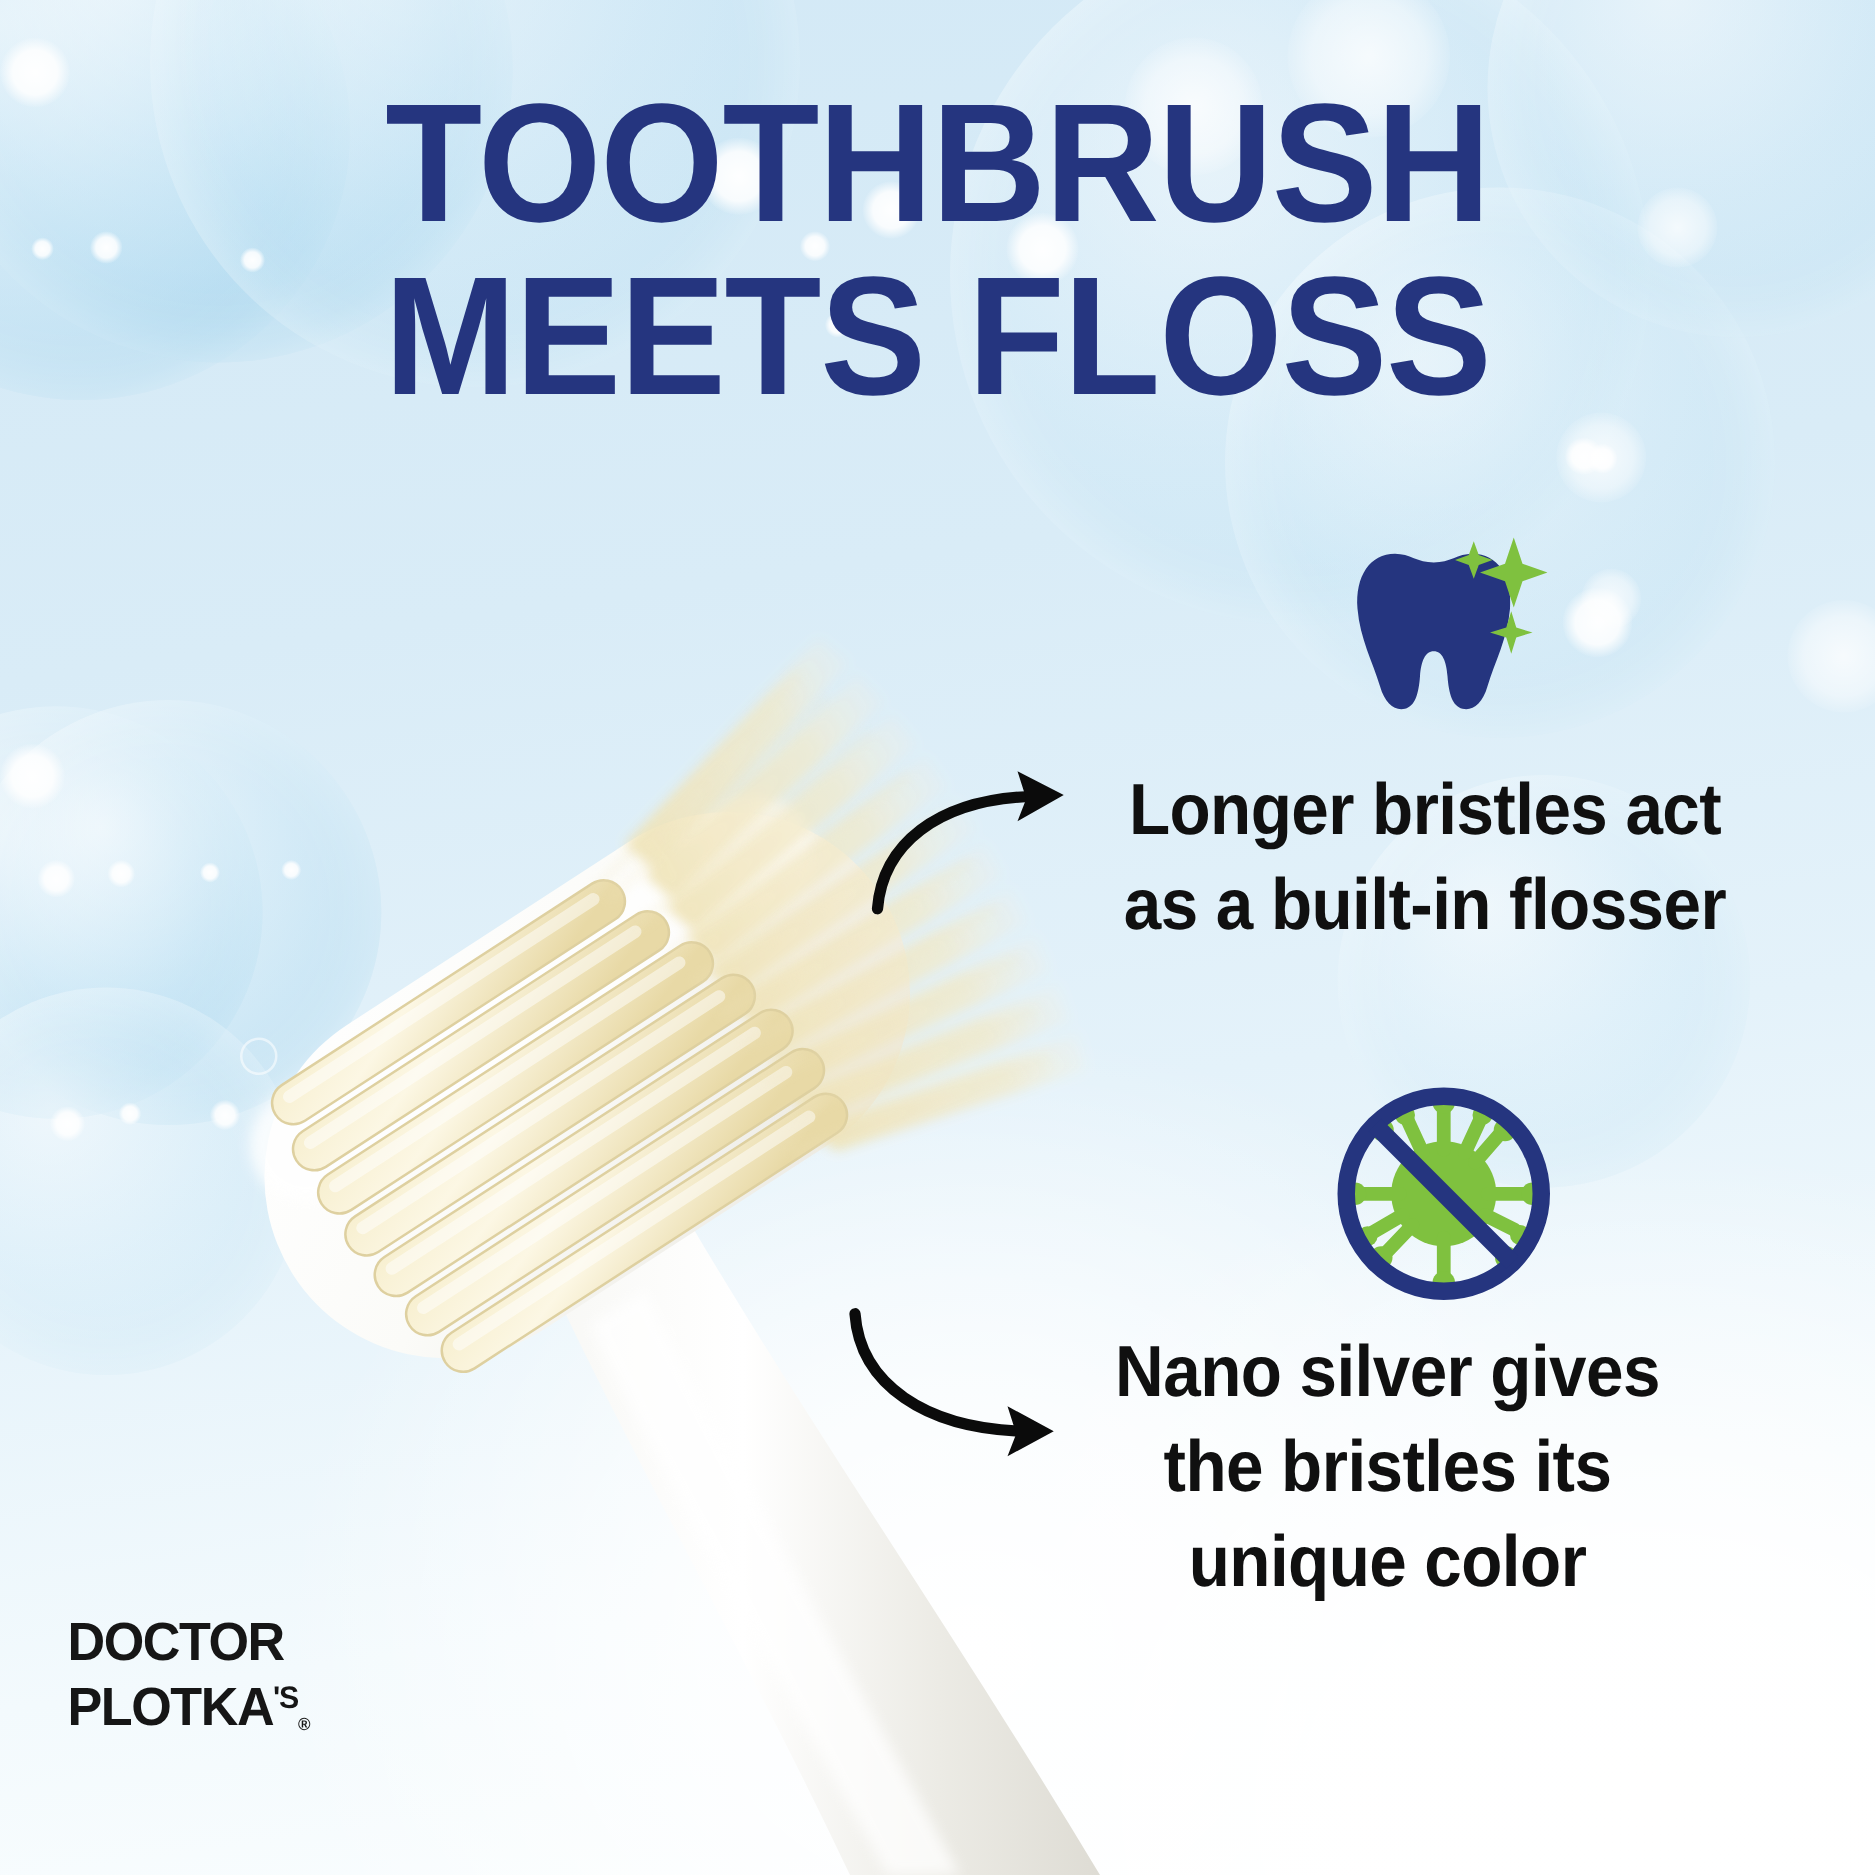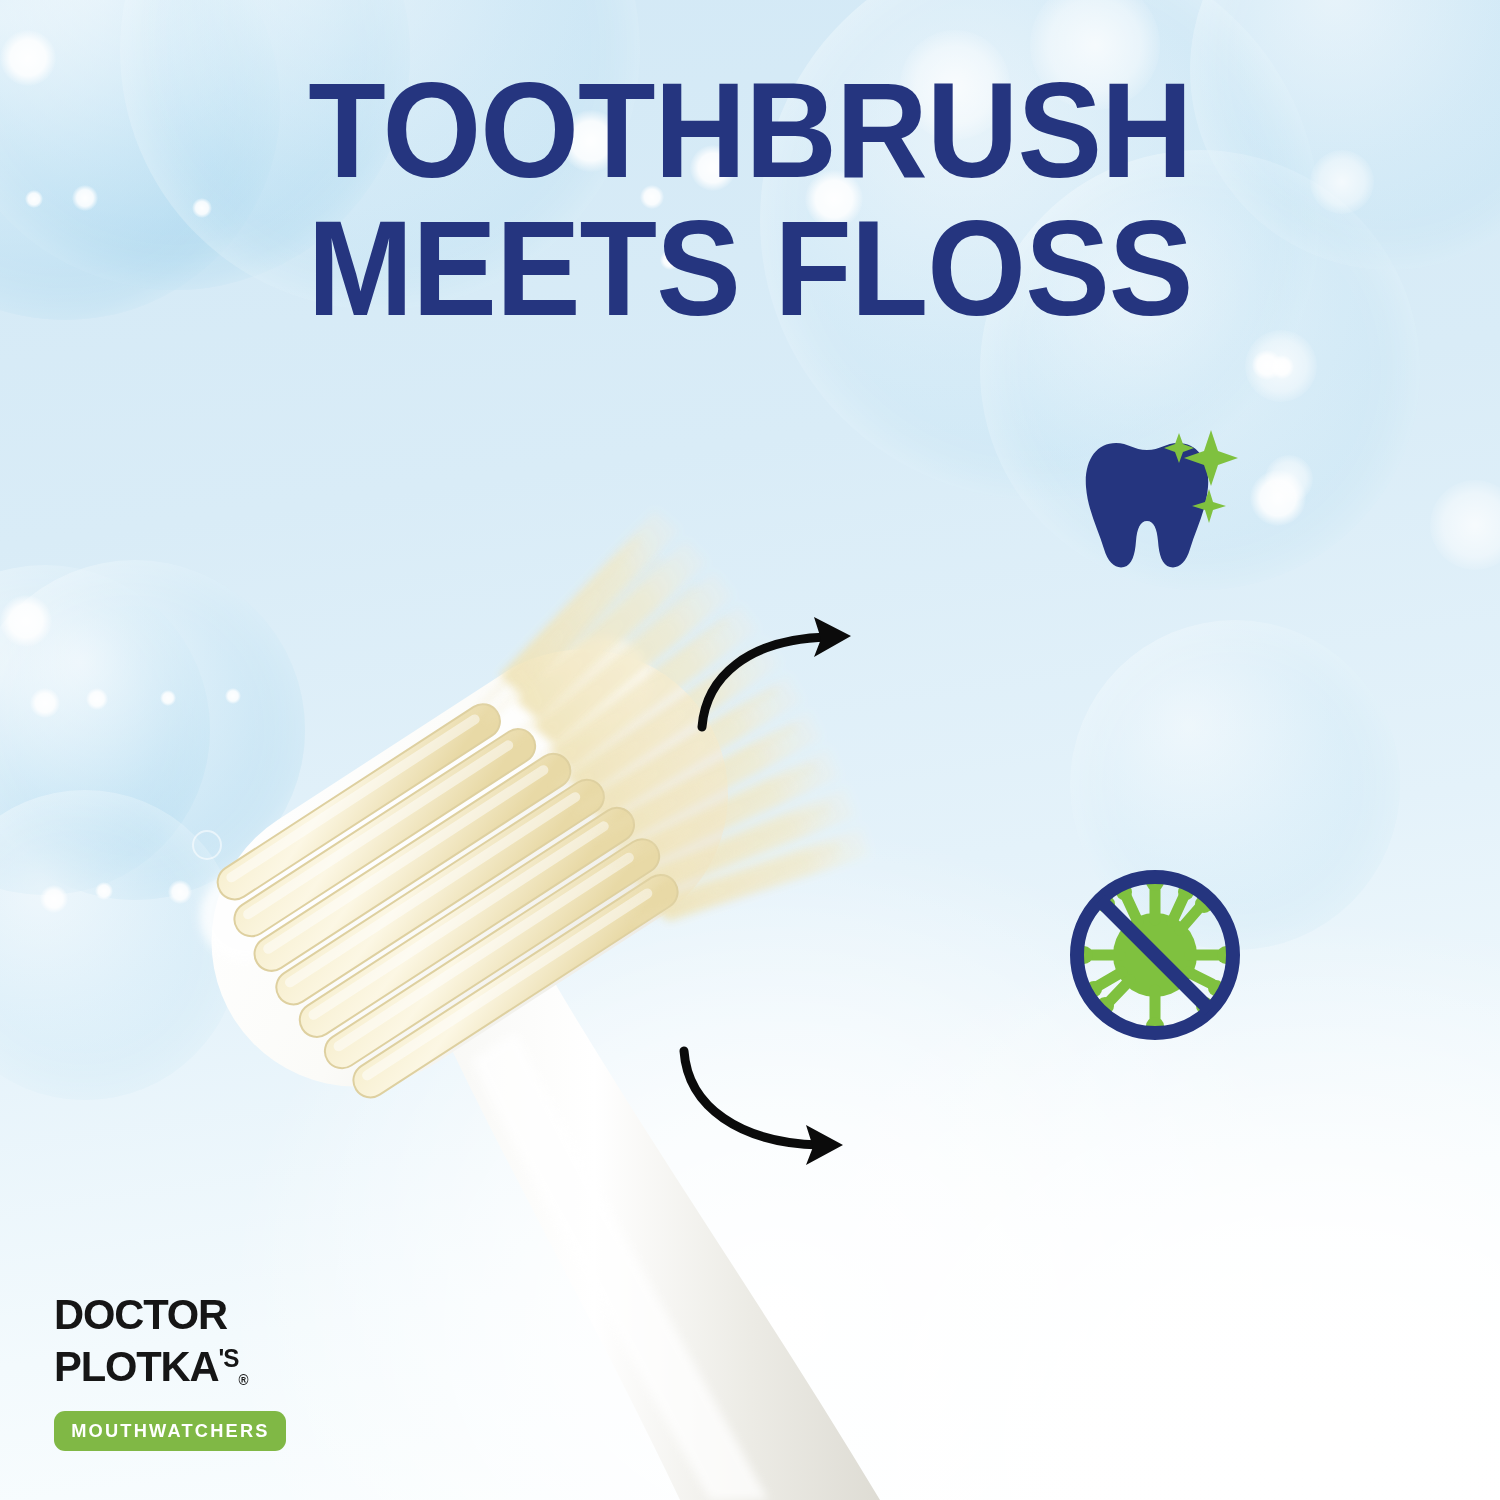--- a/index.html
+++ b/index.html
@@ -315,20 +315,26 @@
     </svg>
   </div>
 
   <div class="arrow" id="arrow-1">
     <svg viewBox="0 0 185 140" width="185" height="140" xmlns="http://www.w3.org/2000/svg" aria-hidden="true">
       <path d="M14 122 C 18 72, 60 34, 140 32" fill="none" stroke="#0b0b0b" stroke-width="9" stroke-linecap="round"></path>
       <path d="M126 12 L 163 31 L 126 52 L 133 34 Z" fill="#0b0b0b"></path>
     </svg>
   </div>
 
+  <div class="feature" id="feature-1">
+    <div class="feature-text">
+      <span class="ft-line">Longer bristles act</span>
+      <span class="ft-line">as a built-in flosser</span>
+    </div>
+  </div>
 
   <div class="icon-box" id="germ-icon-box">
     <svg viewBox="0 0 186 186" width="186" height="186" xmlns="http://www.w3.org/2000/svg" aria-hidden="true">
       <g fill="#7fc13f">
         <circle cx="93" cy="93" r="42"></circle>
         <g stroke="#7fc13f" stroke-width="11" stroke-linecap="round">
           <line x1="93" y1="58" x2="93" y2="24"></line>
           <line x1="118" y1="68" x2="138" y2="45"></line>
           <line x1="128" y1="93" x2="160" y2="93"></line>
           <line x1="118" y1="118" x2="139" y2="140"></line>
@@ -359,22 +365,26 @@
     </svg>
   </div>
 
   <div class="arrow" id="arrow-2">
     <svg viewBox="0 0 195 140" width="195" height="140" xmlns="http://www.w3.org/2000/svg" aria-hidden="true">
       <path d="M16 6 C 20 62, 72 98, 152 100" fill="none" stroke="#0b0b0b" stroke-width="9" stroke-linecap="round"></path>
       <path d="M138 80 L 175 100 L 138 120 L 145 102 Z" fill="#0b0b0b"></path>
     </svg>
   </div>
 
+  <div class="feature" id="feature-2">
+    <div class="feature-text">
+      <span class="ft-line">Nano silver gives</span>
+      <span class="ft-line">the bristles its</span>
+      <span class="ft-line">unique color</span>
+    </div>
+  </div>
 
   <div id="logo">
     <div class="logo-word">DOCTOR</div>
     <div class="logo-word"><span>PLOTKA</span><span class="apos">'S</span><span class="reg">®</span></div>
-    <div id="logo-pill">
-      <span id="logo-pill-text">MOUTHWATCHERS</span>
-    </div>
   </div>
 
 </div>
 
 </body></html>

